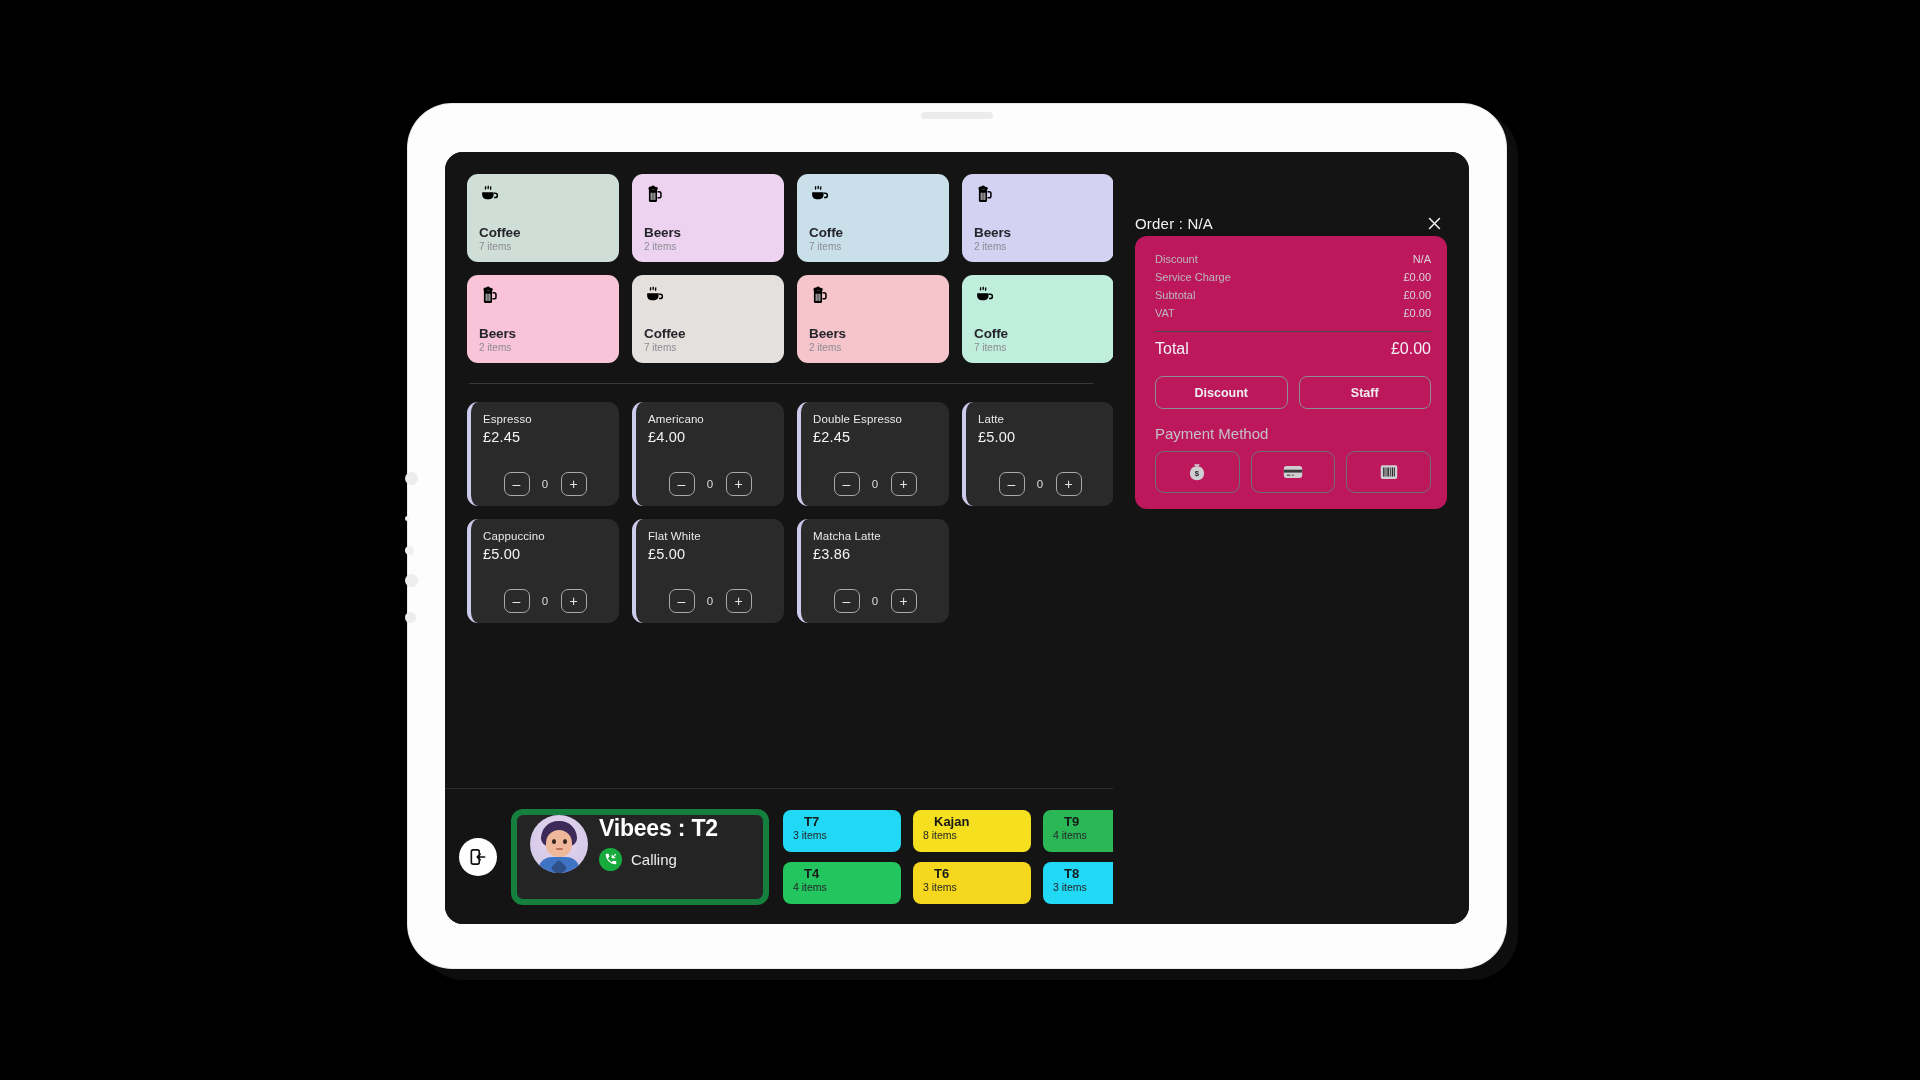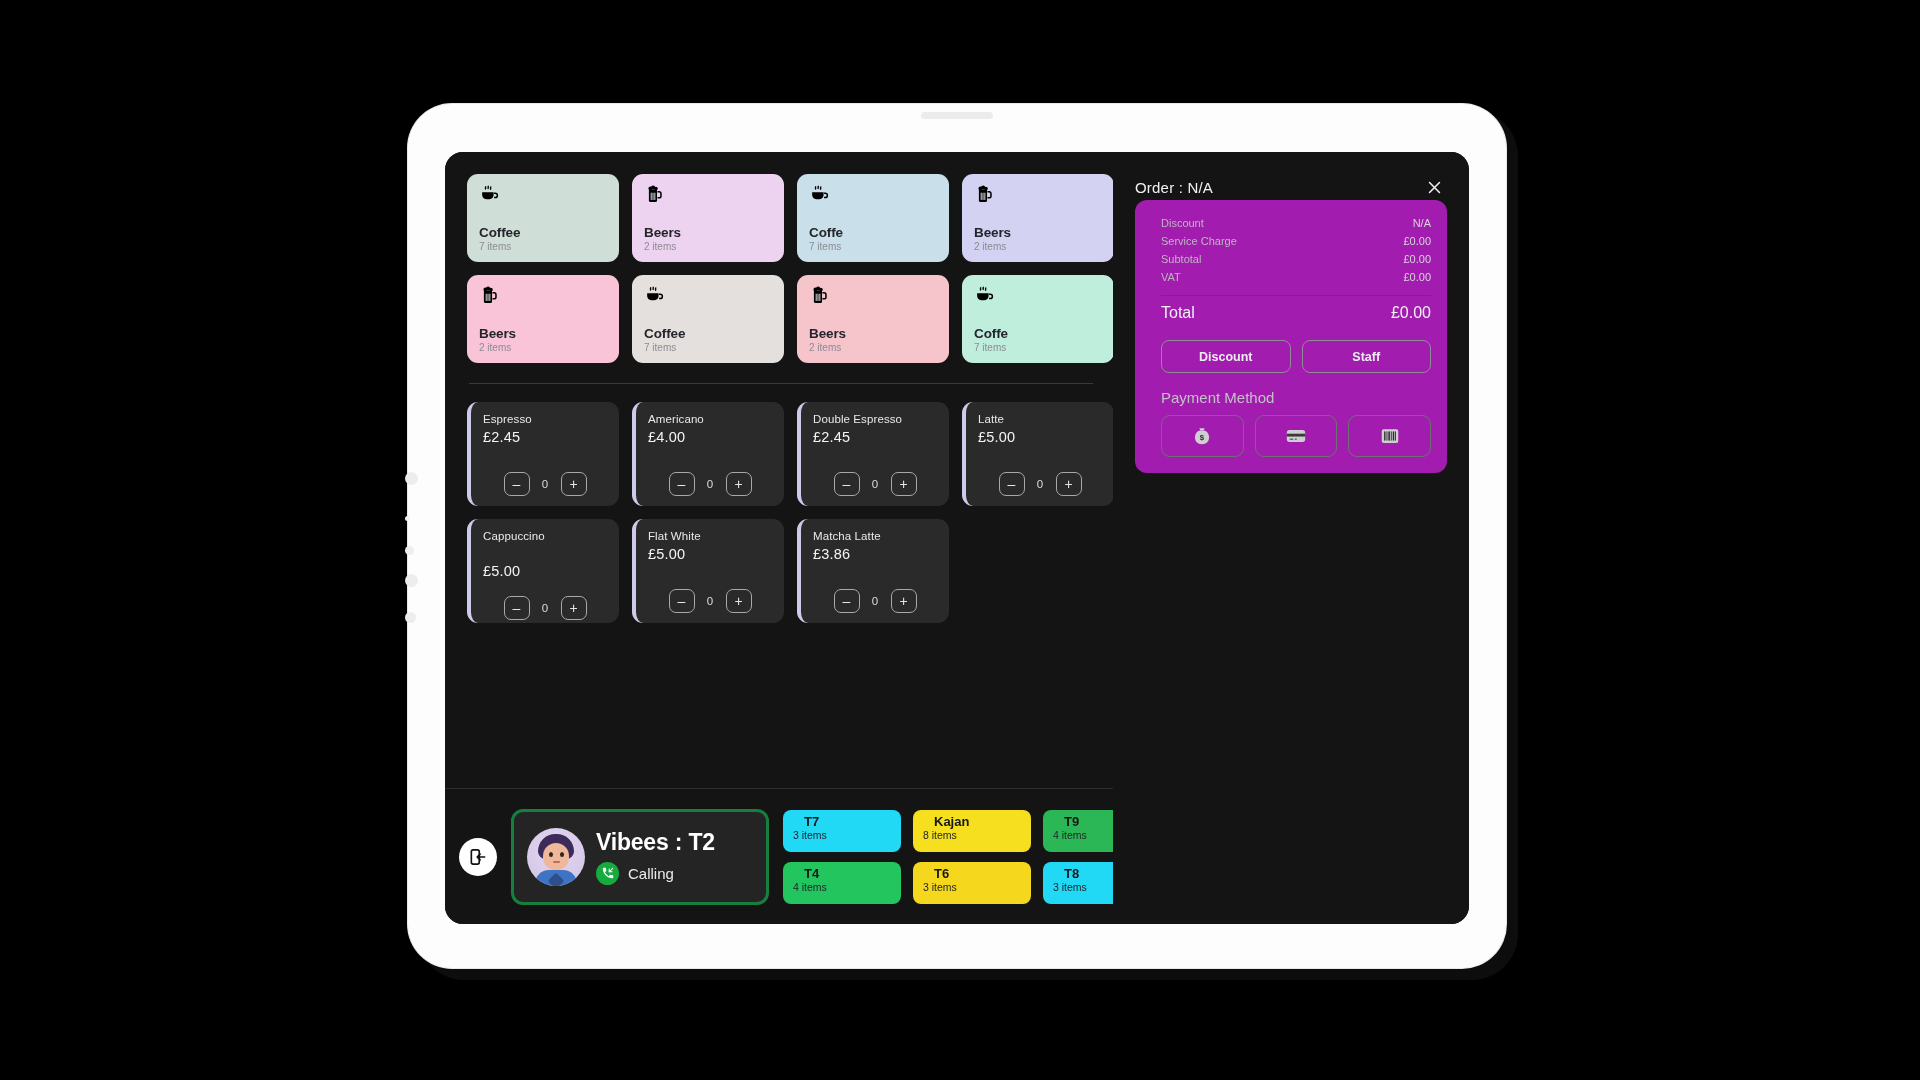--- a/index.html
+++ b/index.html
@@ -70,21 +70,21 @@
   #bottom-bar {
     position:absolute; left:0; bottom:0; width:100%; height:136px;
     border-top:1px solid #2e2e2e; display:flex; align-items:center; padding:0 0 0 14px; gap:14px;
   }
   #exit-button {
     width:38px; height:38px; border-radius:50%; background:#fff; flex:0 0 38px;
     display:flex; align-items:center; justify-content:center; cursor:pointer;
   }
   #caller-card {
     width:258px; height:96px; border-radius:12px; background:#242424;
-    border:3px solid #15803d; display:flex; align-items:center; gap:11px;
+    border:6px solid #15803d; display:flex; gap:11px;
     padding:0 13px; flex:0 0 258px; cursor:pointer;
   }
   #caller-avatar {
     width:58px; height:58px; border-radius:50%; flex:0 0 58px; position:relative;
     background:radial-gradient(circle at 50% 38%, #e3d7f2 0%, #d8cbe9 62%, #cfc0e3 100%);
     overflow:hidden;
   }
   .av-hair { position:absolute; left:11px; top:6px; width:36px; height:25px; background:#3d2a58; border-radius:18px 18px 8px 8px; }
   .av-face { position:absolute; left:16px; top:15px; width:26px; height:27px; background:#f0b89b; border-radius:13px 13px 12px 12px; }
   .av-eye  { position:absolute; top:24px; width:4px; height:5px; background:#32241d; border-radius:50%; }
@@ -98,21 +98,21 @@
   #call-icon { width:23px; height:23px; border-radius:50%; background:#17ab3e; display:flex; align-items:center; justify-content:center; flex:0 0 23px; }
   #caller-status { font-size:15px; color:#ececec; }
 
   #tables-strip { display:grid; grid-template-columns:repeat(3,118px); grid-auto-rows:42px; gap:10px 12px; overflow:hidden; padding-right:0; }
   .table-chip { border-radius:8px; padding:5px 10px; cursor:pointer; overflow:hidden; }
   .table-chip .t-name { font-size:13px; font-weight:700; color:#16181a; line-height:1.15;margin-left:11px; }
   .table-chip .t-items{ font-size:10.5px; color:#24262a; }
 
   
   #right-pane { width:356px; height:100%; background:#141414; position:relative; padding:22px 22px 0 22px; display:flex; flex-direction:column; }
-  #order-header { display:flex; align-items:center; justify-content:space-between; }
+  #order-header { display:flex; align-items:center; justify-content:space-between;margin-top:36px; }
   #order-title { font-size:15px; color:#f2f2f4; letter-spacing:.2px; }
   #close-order-button { width:26px; height:26px; display:flex; align-items:center; justify-content:center; cursor:pointer; color:#f0f0f2; }
 
   #cart-empty { flex:1; display:flex; flex-direction:column; align-items:center; justify-content:flex-start; padding-top:60px; }
   #empty-illustration { position:relative; width:150px; height:140px; }
   .blob { position:absolute; background:#4a4a4a; border-radius:50%; }
   #blob1 { left:42px; top:2px;  width:84px; height:62px; }
   #blob2 { left:12px; top:44px; width:62px; height:62px; }
   #blob3 { left:36px; top:66px; width:96px; height:58px; }
   #blob4 { left:92px; top:30px; width:52px; height:56px; }
@@ -123,21 +123,21 @@
     clip-path:polygon(0 0,100% 0,88% 100%,12% 100%);
   }
   #basket-rim { position:absolute; left:-4px; top:18px; width:112px; height:13px; background:#b4b4b4; border-radius:7px; }
   .handle { position:absolute; top:0; width:4px; height:24px; background:#9b9b9b; border-radius:3px; }
   #handle-l { left:34px; transform:rotate(-26deg); }
   #handle-r { left:66px; transform:rotate(26deg); }
   .slat { position:absolute; top:34px; width:7px; height:36px; background:#f3f3f3; border-radius:2px; }
   #empty-text { font-size:14px; color:#f0f0f2; margin-top:10px; }
 
   #summary-panel {
-    background:#a21caf; border-radius:12px; padding:14px 16px 16px 26px;
+    background:#be185d; border-radius:12px; padding:14px 16px 16px 20px;
     margin-bottom:2px;
   }
   .sum-row { display:flex; justify-content:space-between; align-items:center; padding:3px 0; }
   .sum-label { font-size:11px; color:#b9b9bd; }
   .sum-value { font-size:11px; color:#d6d6da; }
   #summary-divider { height:1px; background:#4a4a4a; margin:9px 0 8px 0; }
   #total-row { display:flex; justify-content:space-between; align-items:baseline; padding-bottom:4px; }
   #total-label { font-size:16px; color:#f2f2f4; }
   #total-value { font-size:16px; color:#f2f2f4; }
 
@@ -353,21 +353,21 @@
             </div>
             <div class="prod-card" style="border-left-color: rgb(205, 203, 235);">
               <div class="prod-name">Latte</div>
               <div class="prod-price">£5.00</div>
               <div class="stepper">
                 <button class="step-btn">–</button>
                 <span class="step-qty">0</span>
                 <button class="step-btn">+</button>
               </div>
             </div>
-            <div class="prod-card" style="border-left-color: rgb(205, 203, 235); gap: 17px;">
+            <div class="prod-card" style="border-left-color: rgb(205, 203, 235);">
               <div class="prod-name">Cappuccino</div>
               <div class="prod-price">£5.00</div>
               <div class="stepper">
                 <button class="step-btn">–</button>
                 <span class="step-qty">0</span>
                 <button class="step-btn">+</button>
               </div>
             </div>
             <div class="prod-card" style="border-left-color: rgb(205, 203, 235);">
               <div class="prod-name">Flat White</div>

